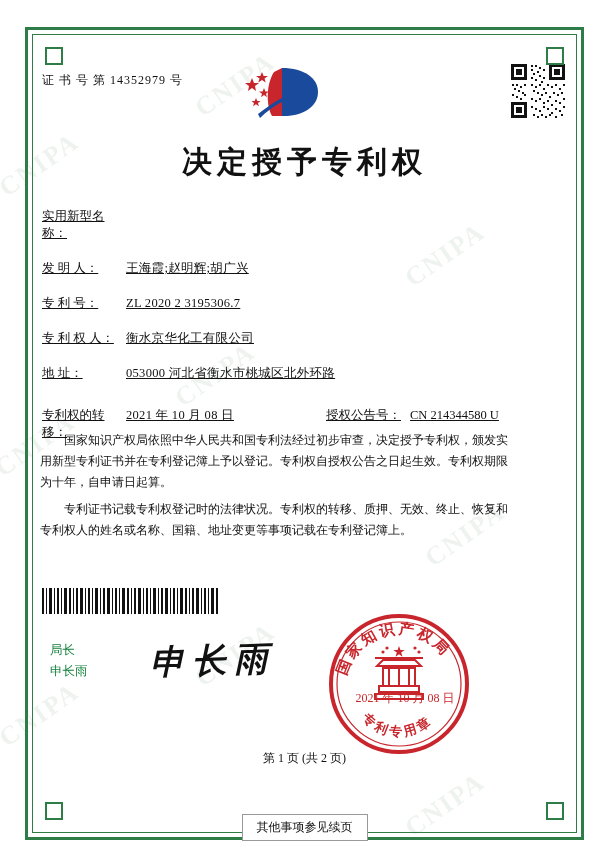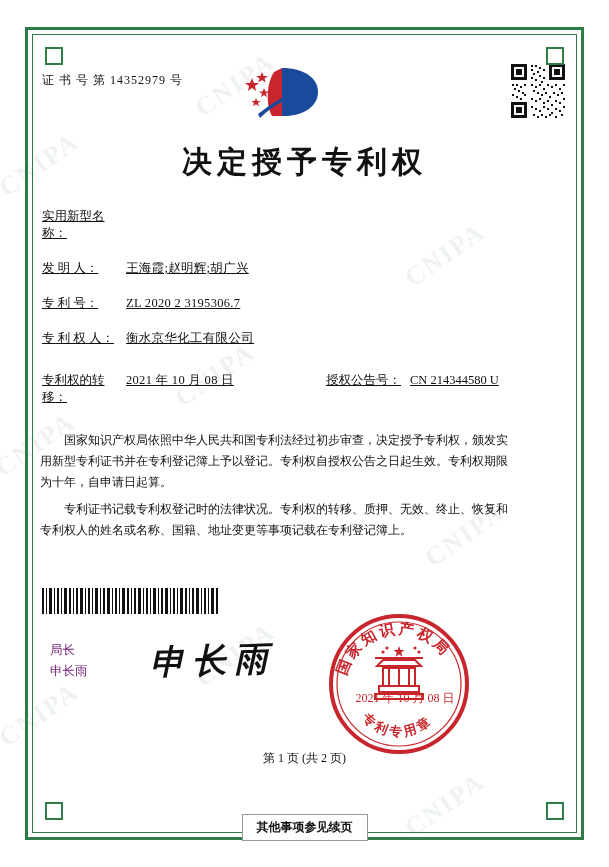--- a/index.html
+++ b/index.html
@@ -138,21 +138,21 @@
     left:42px;top:588px;
     width:178px;height:26px;
   }
 
   
   .sig-label{
     position:absolute;
     left:50px;top:640px;
     font-size:12.5px;
     line-height:21px;
-    color:#701a75;
+    color:#15803d;
     font-family:"Liberation Serif","DejaVu Serif",serif;
   }
   .sig-script{
     position:absolute;
     left:150px;top:638px;
     font-size:34px;
     font-family:"Liberation Serif","DejaVu Serif",serif;
     font-style:italic;
     font-weight:bold;
     color:#111;
@@ -191,21 +191,20 @@
     left:50%;
     transform:translateX(-50%);
     top:814px;
     border:1px solid #999;
     background:#fff;
     padding:4px 14px;
     font-size:12px;
     color:#111;
     z-index:5;
     font-family:"Liberation Serif","DejaVu Serif",serif;
-    font-weight:bold;
   }
 </style>
 </head>
 <body>
 
 <div class="wm wm1">CNIPA</div>
 <div class="wm wm2">CNIPA</div>
 <div class="wm wm3">CNIPA</div>
 <div class="wm wm4">CNIPA</div>
 <div class="wm wm5">CNIPA</div>
@@ -328,20 +327,24 @@
     <div class="val">王海霞;赵明辉;胡广兴</div>
   </div>
   <div class="row">
     <div class="lbl">专 利 号：</div>
     <div class="val">ZL 2020 2 3195306.7</div>
   </div>
   <div class="row">
     <div class="lbl">专 利 权 人：</div>
     <div class="val">衡水京华化工有限公司</div>
   </div>
+  <div class="row">
+    <div class="lbl">地 址：</div>
+    <div class="val">053000 河北省衡水市桃城区北外环路</div>
+  </div>
   <div class="row pub">
     <div class="lbl">专利权的转移：</div>
     <div class="val">2021 年 10 月 08 日</div>
     <div class="lbl2">授权公告号：</div>
     <div class="val2">CN 214344580 U</div>
   </div>
 </div>
 
 <div class="paras">
   <p>国家知识产权局依照中华人民共和国专利法经过初步审查，决定授予专利权，颁发实用新型专利证书并在专利登记簿上予以登记。专利权自授权公告之日起生效。专利权期限为十年，自申请日起算。</p>

